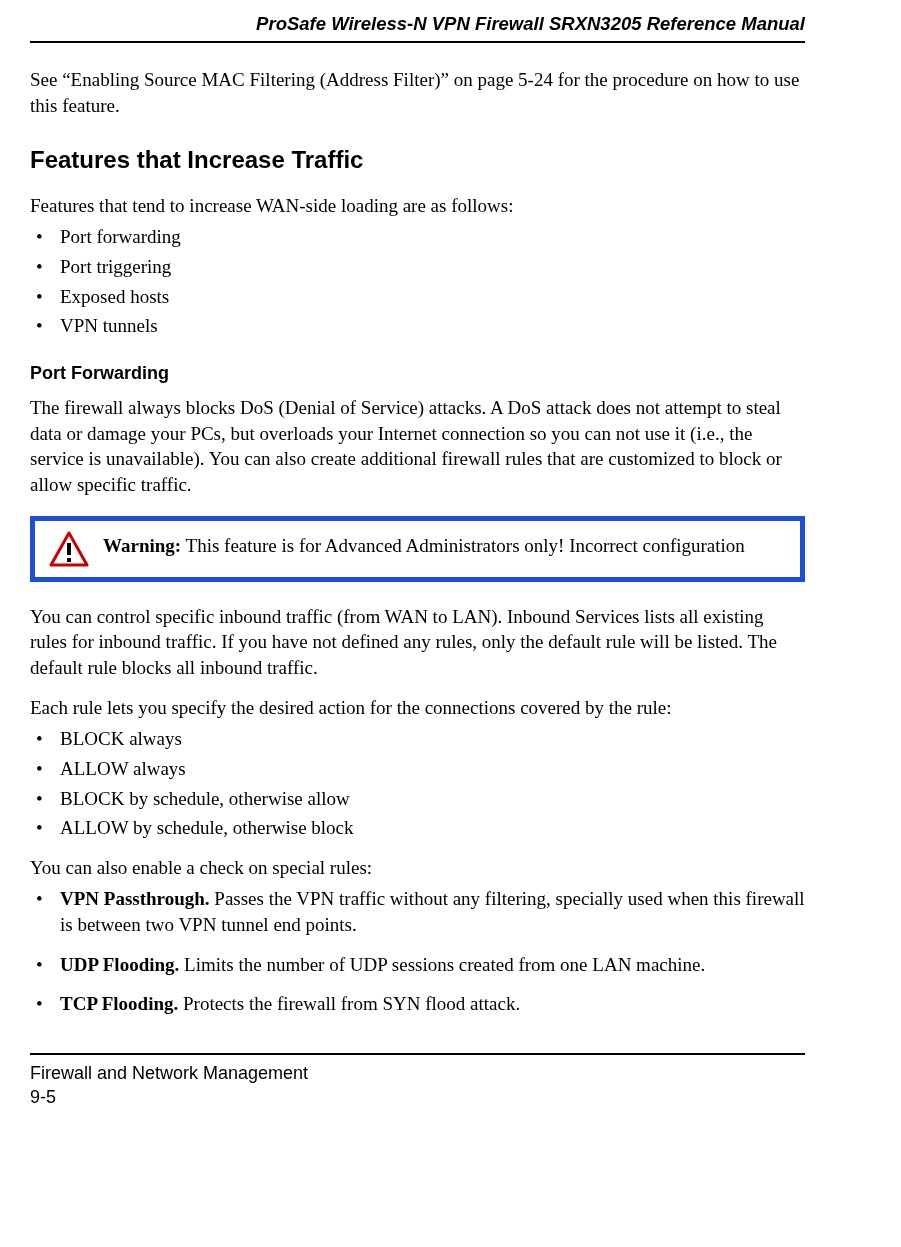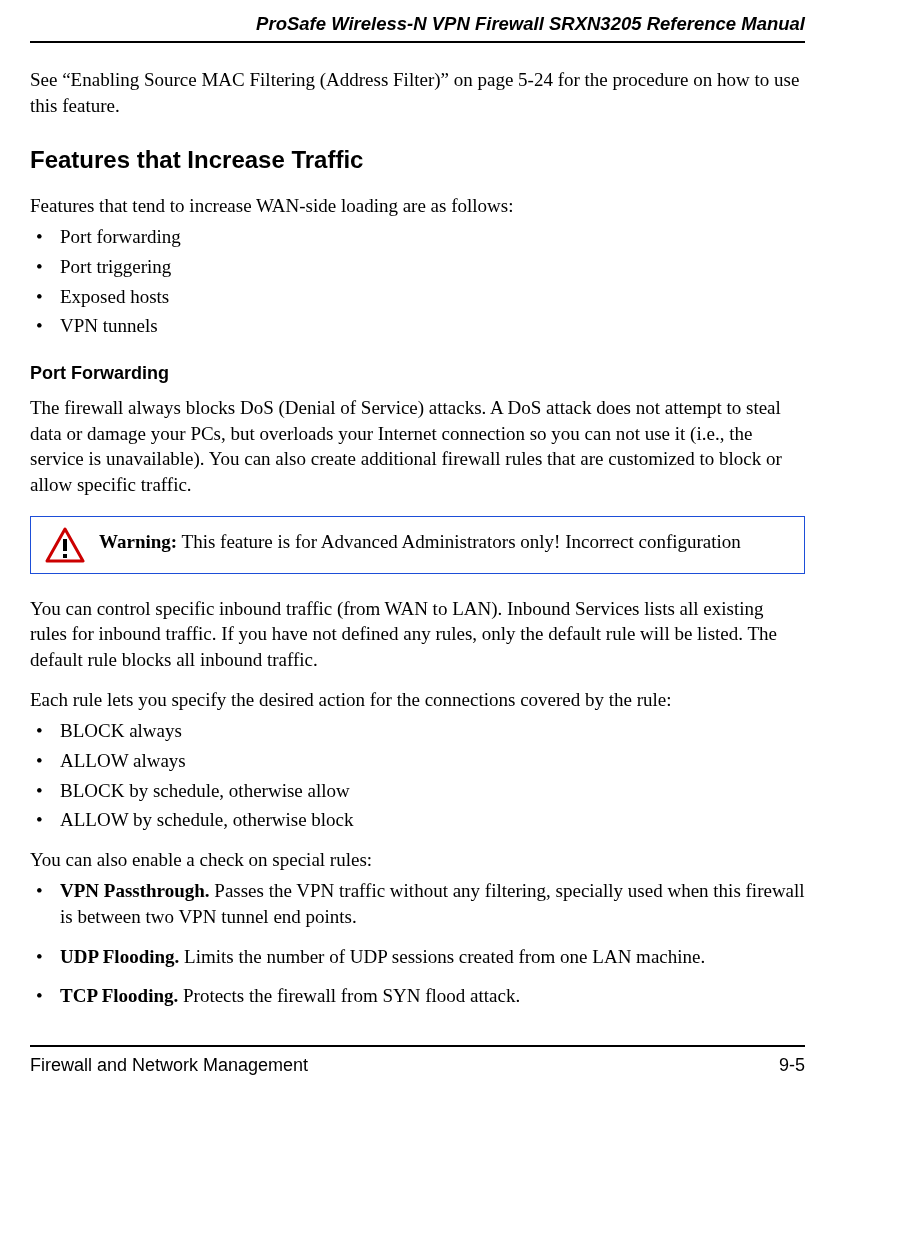--- a/index.html
+++ b/index.html
@@ -73,21 +73,21 @@
     ul.bullets.spaced li {
       margin-bottom: 14px;
     }
     .subheading {
       font-family: Arial, Helvetica, sans-serif;
       font-weight: bold;
       font-size: 18px;
       margin: 0 0 10px 0;
     }
     .warning-box {
-      border: 1px solid #1d4ed8;
+      border: 5px solid #1d4ed8;
       display: flex;
       align-items: flex-start;
       padding: 10px 14px;
       margin: 18px 0 22px 0;
       gap: 14px;
     }
     .warning-icon svg {
       display: block;
     }
     .warning-text {
@@ -99,20 +99,21 @@
     }
     .warn-indent {
       padding-left: 82px;
       display: block;
     }
     .footer {
       display: flex;
       justify-content: space-between;
       font-family: Arial, Helvetica, sans-serif;
       font-size: 18px;
+      flex-direction: column;
     }
     .footer-version {
       font-family: Arial, Helvetica, sans-serif;
       font-style: italic;
       font-size: 18px;
       text-align: center;
       margin-top: 10px;
     }
     .bold {
       font-weight: bold;

